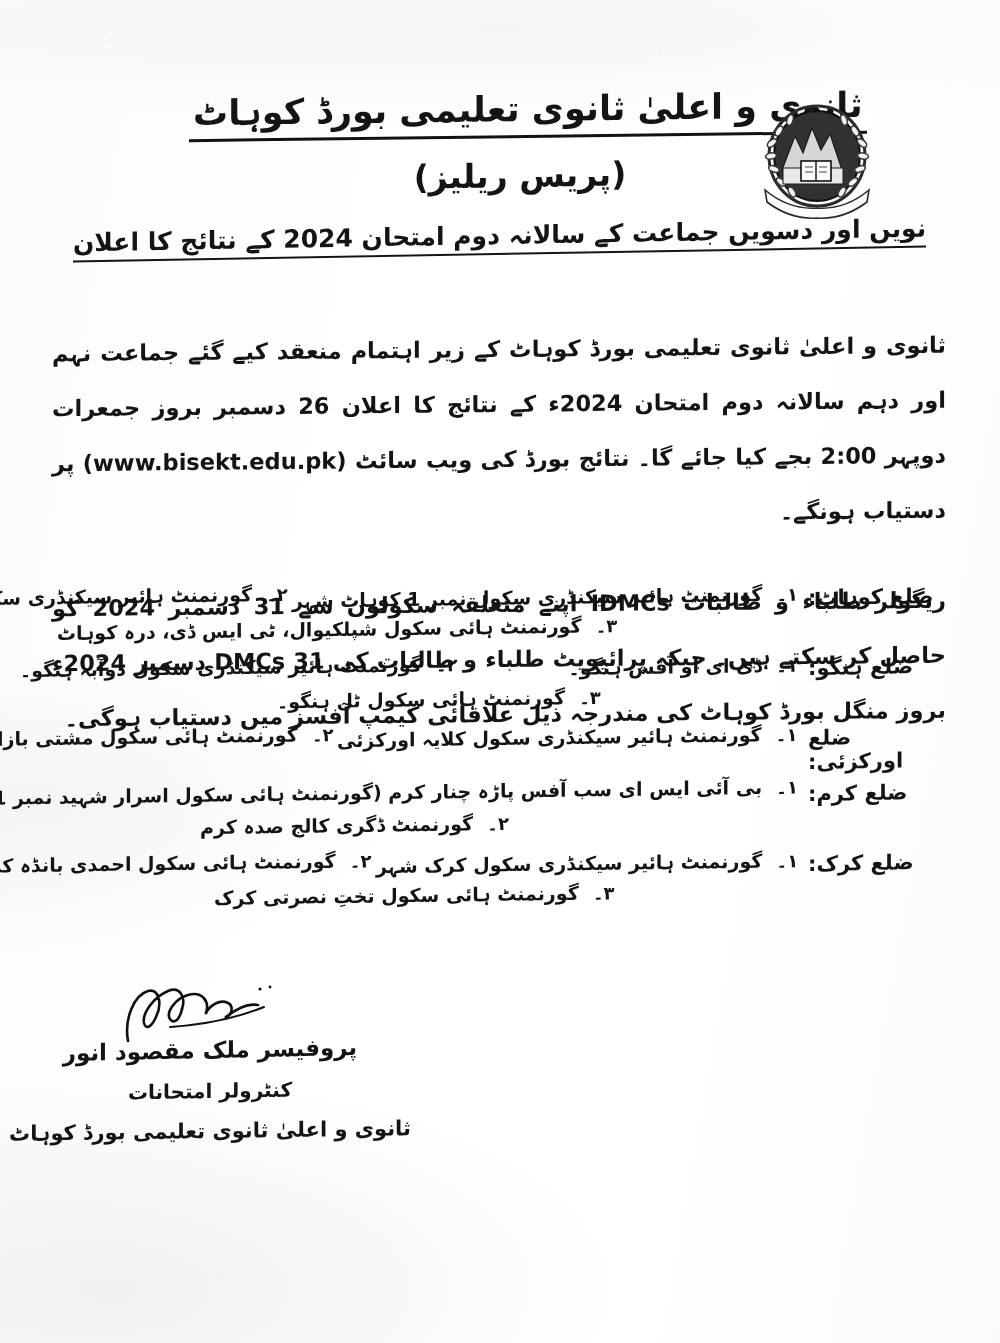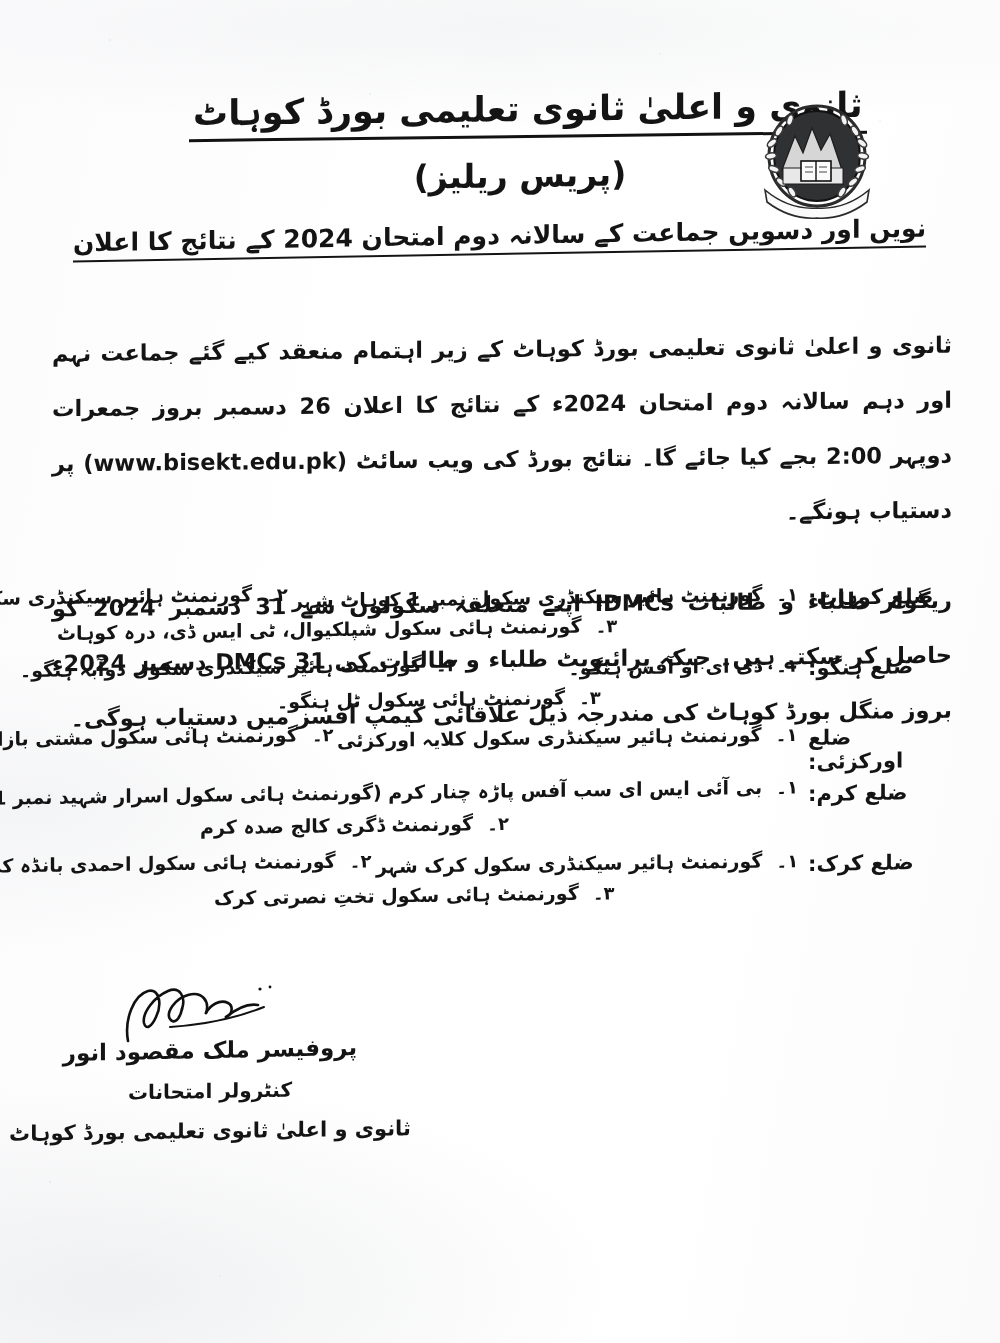--- a/index.html
+++ b/index.html
@@ -74,21 +74,21 @@
     width: 120px;
     height: 132px;
   }
   .emblem svg { display: block; width: 100%; height: 100%; }
 
   
   .body-text {
     position: absolute;
     top: 322px;
     left: 52px;
-    right: 48px;
+    right: 54px;
   }
   .para {
     font-size: 22.5px;
     line-height: 2.45;
     text-align: justify;
     text-justify: inter-word;
     font-weight: 600;
     transform: skewY(-0.55deg);
   }
   .para.second { margin-top: 34px; }

